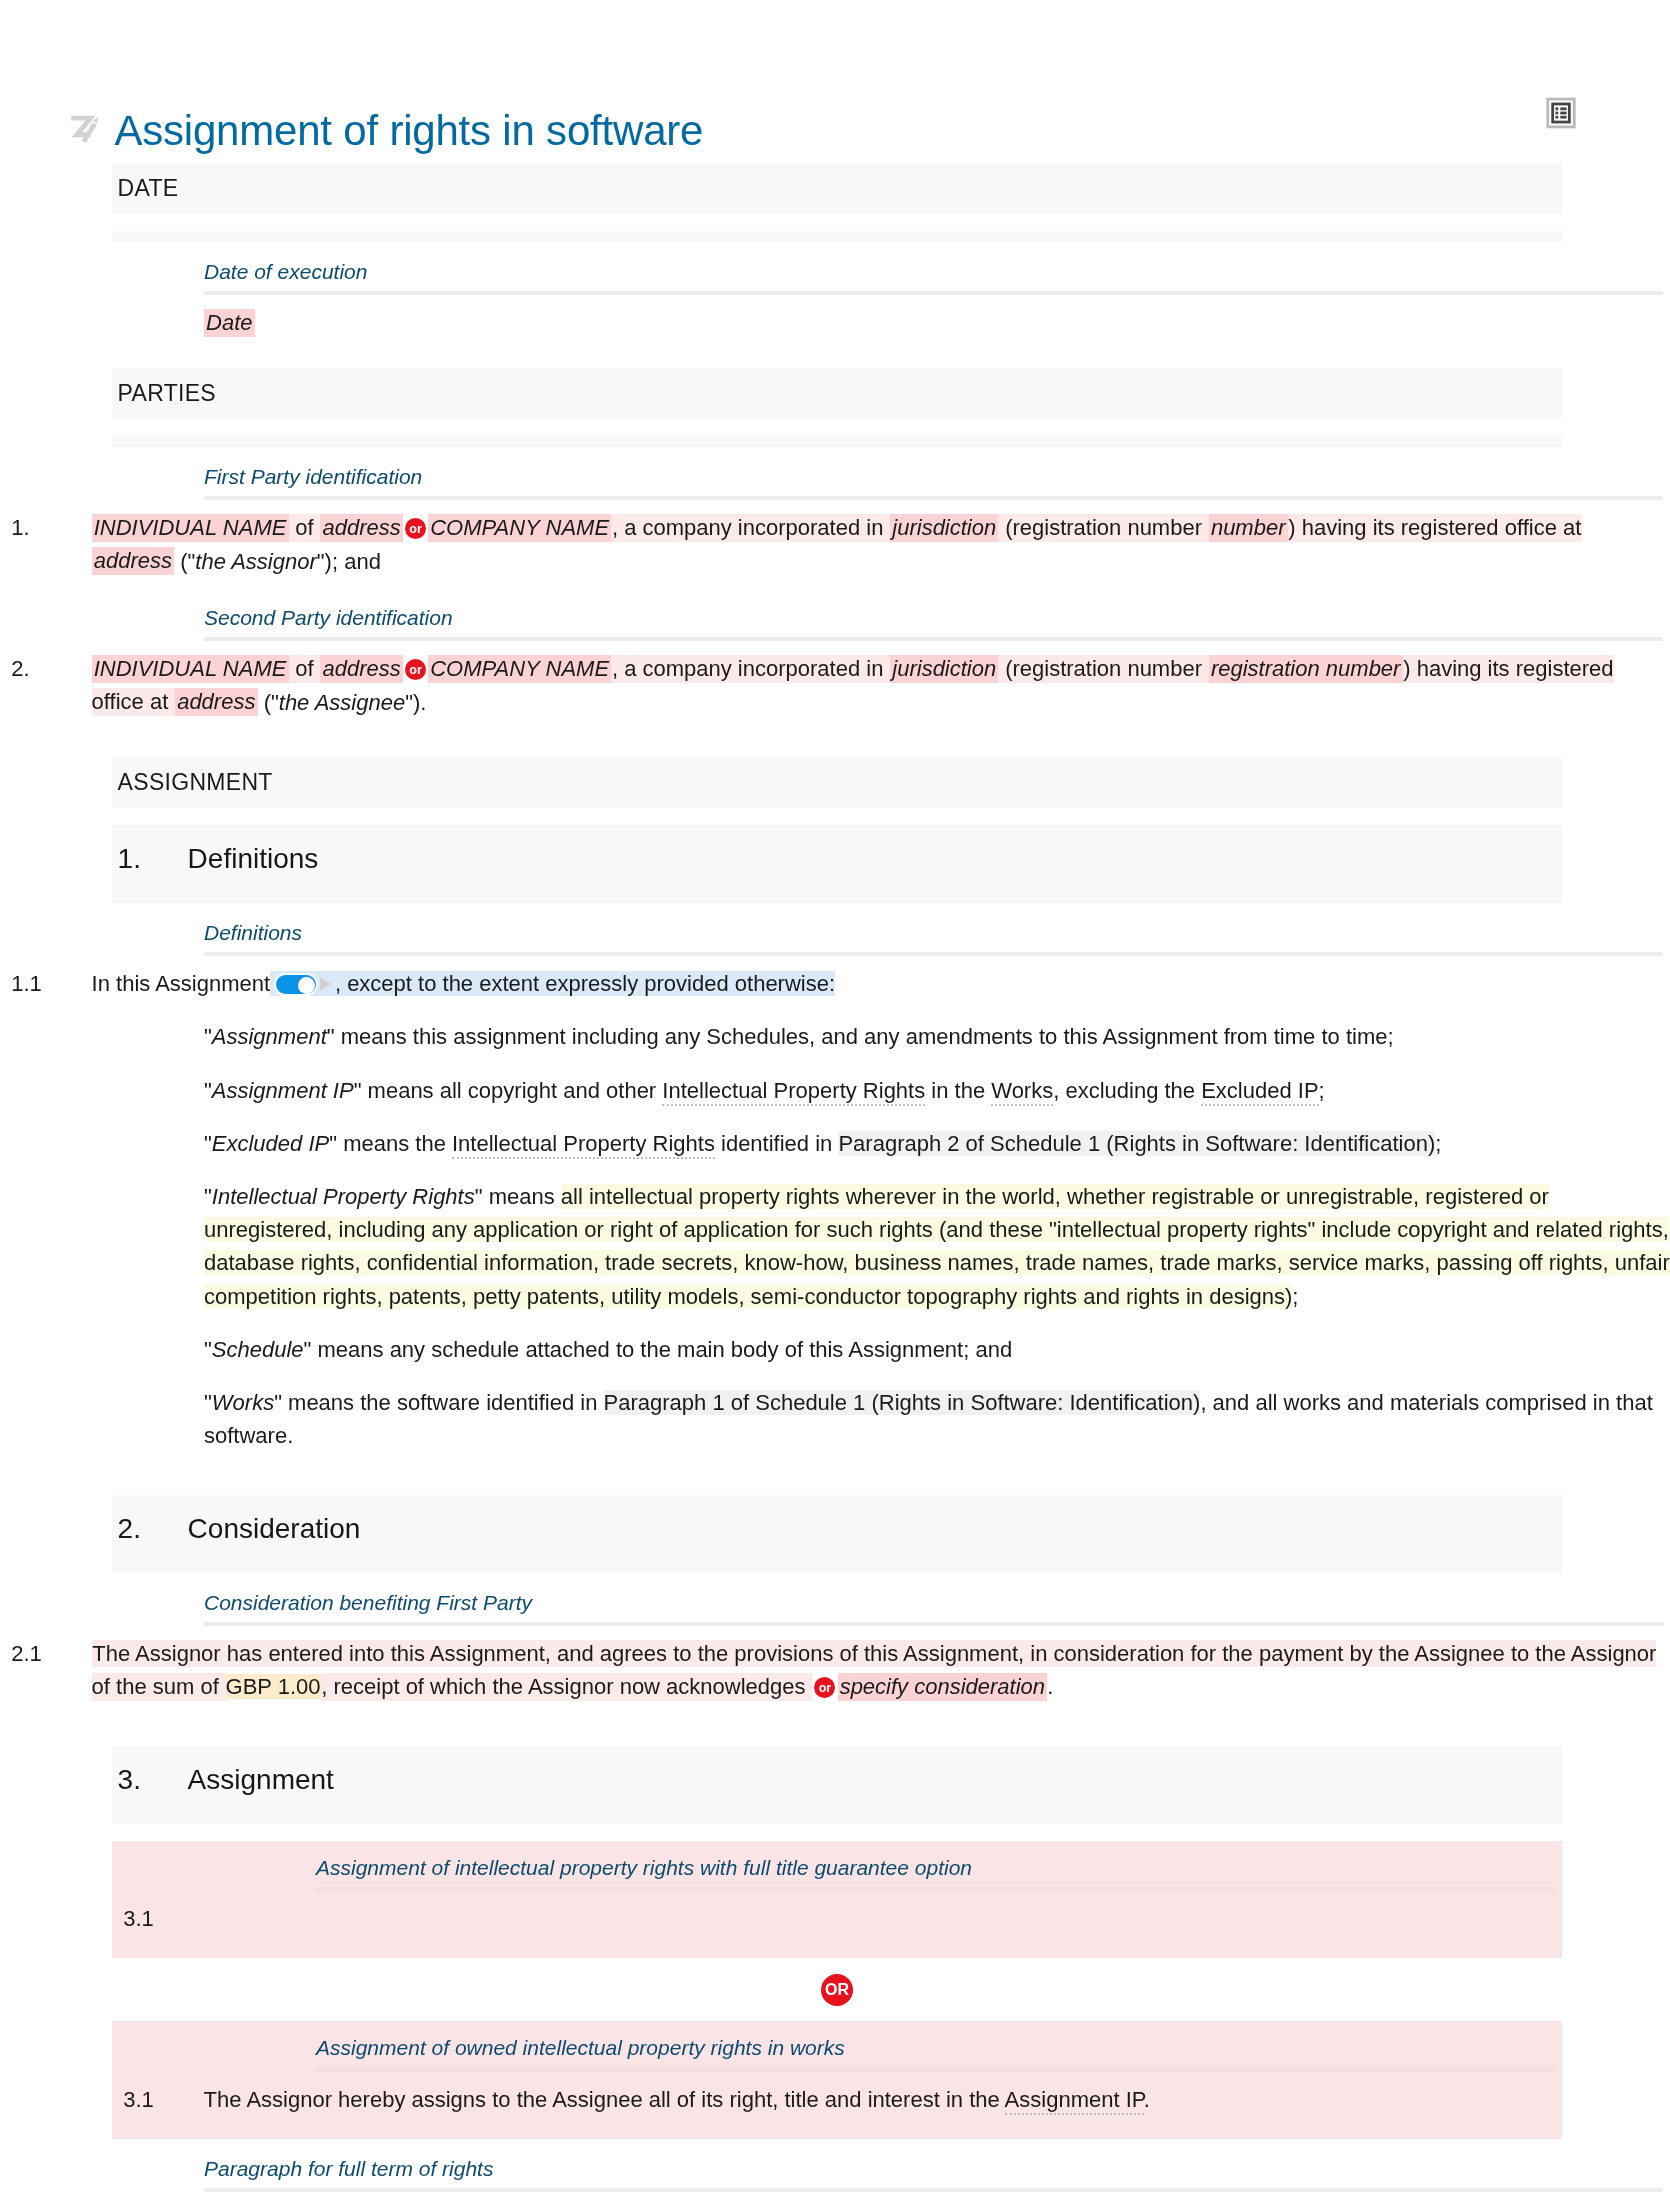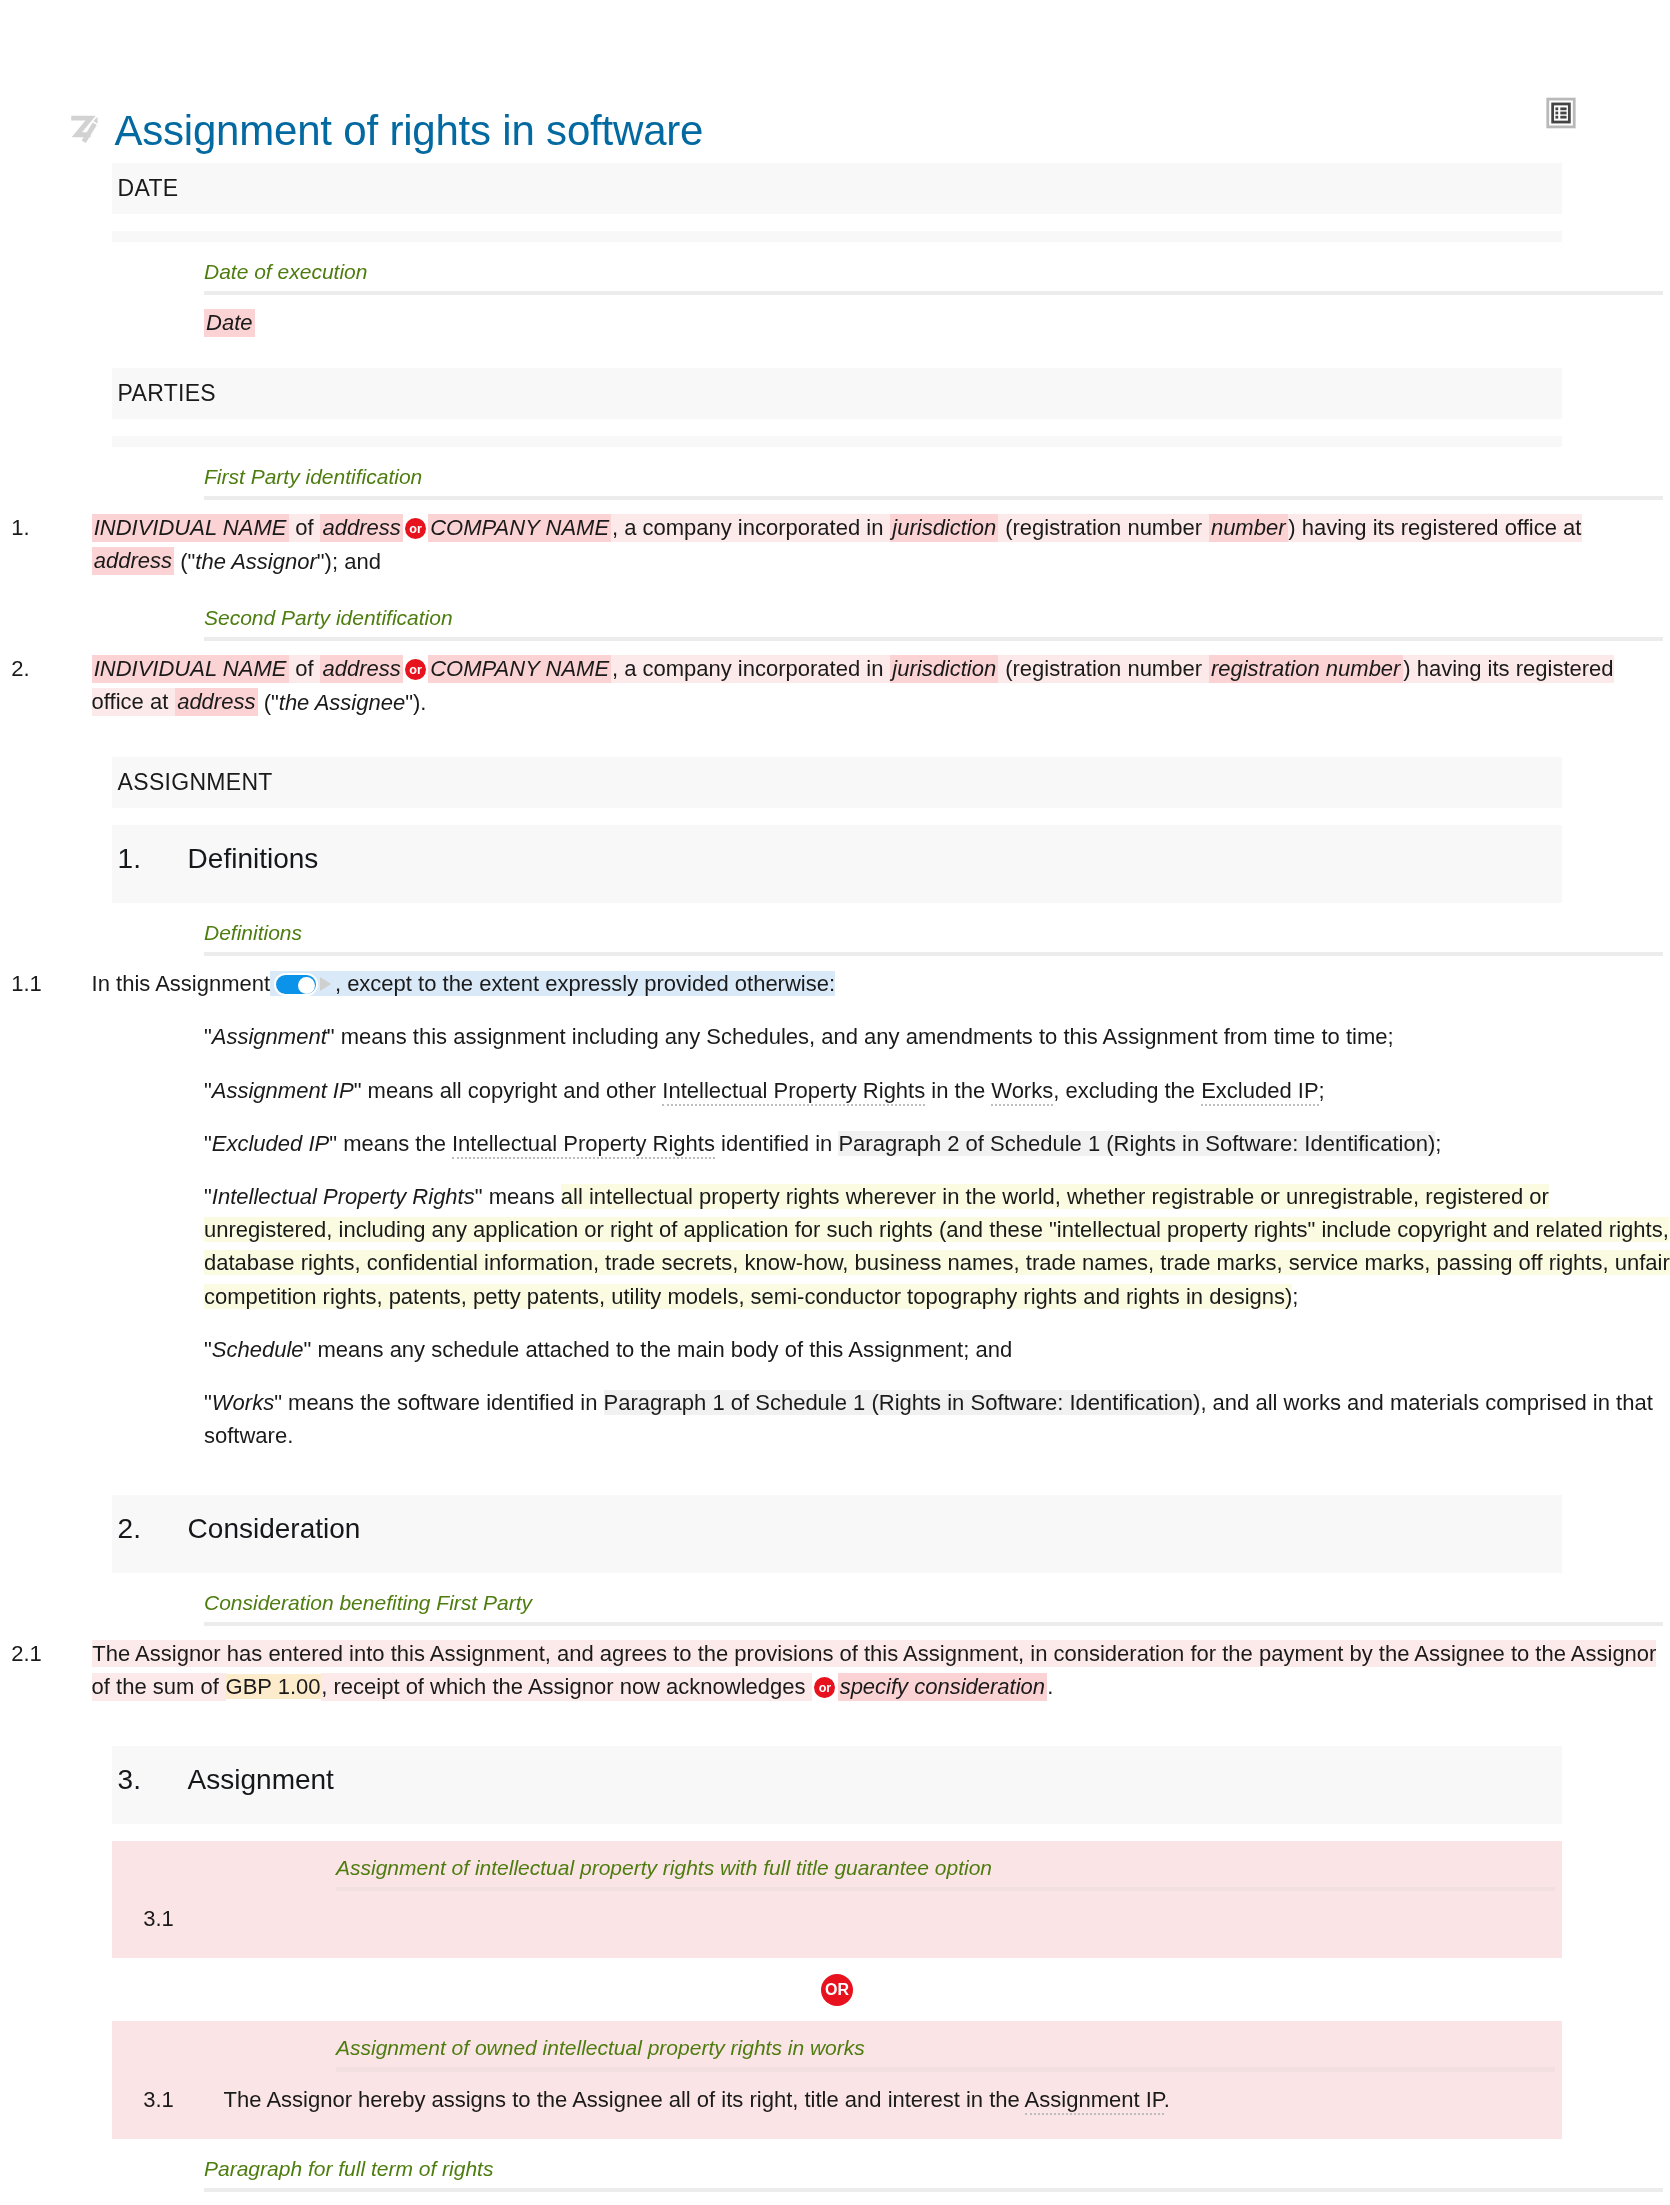--- a/index.html
+++ b/index.html
@@ -60,21 +60,21 @@
     justify-content: center;
   }
 
   
   .band {
     margin-left: 112px;
     width: 1450px;
     box-sizing: border-box;
   }
   .band-shade { background: #f8f8f8; }
-  .band-pink  { background: #fbe4e5; padding-left: 20px; }
+  .band-pink  { background: #fbe4e5; }
 
   .sec-head {
     font-size: 23px;
     letter-spacing: 0.3px;
     padding: 12px 0 12px 5.6px;
     color: #1a1a1a;
     font-weight: 400;
   }
 
   .clause-head {
@@ -84,21 +84,21 @@
     font-weight: 400;
     color: #15171a;
   }
   .clause-head .num {
     width: 70px;
     flex: 0 0 70px;
   }
 
   .guide {
     font-style: italic;
-    color: #4d7c0f;
+    color: #0c4a6e;
     font-size: 21px;
     padding-left: 204px;
     padding-top: 18px;
     padding-bottom: 7px;
   }
   .guide-rule {
     margin-left: 204px;
     margin-right: 7px;
     height: 4.2px;
     background: #ececec;

